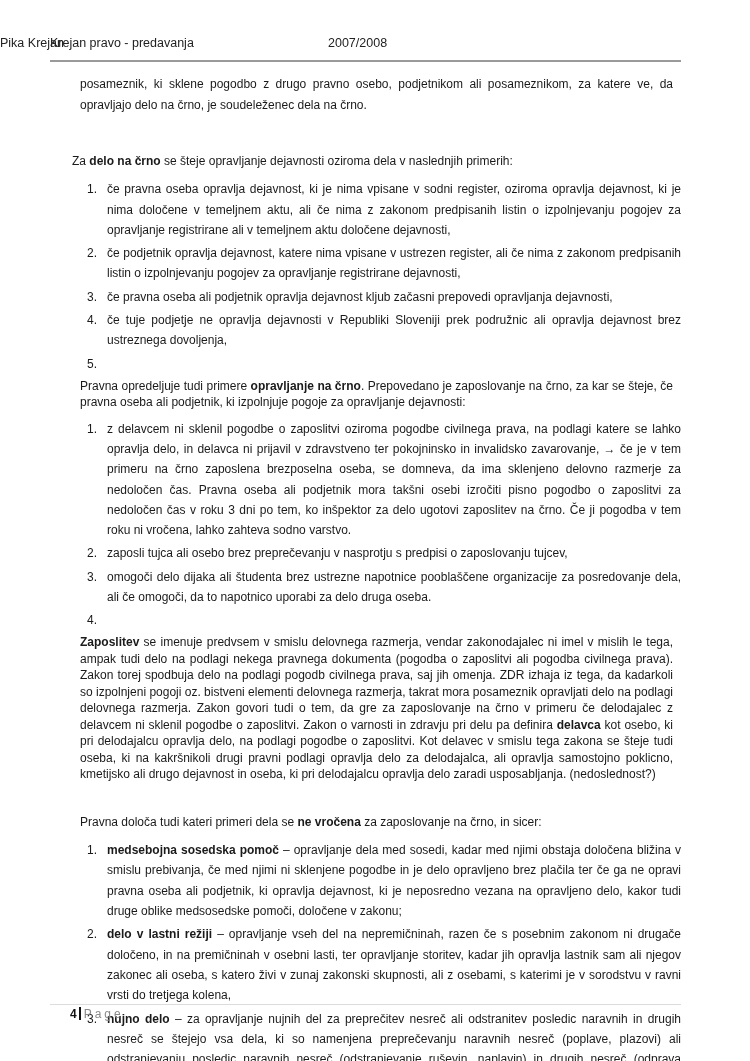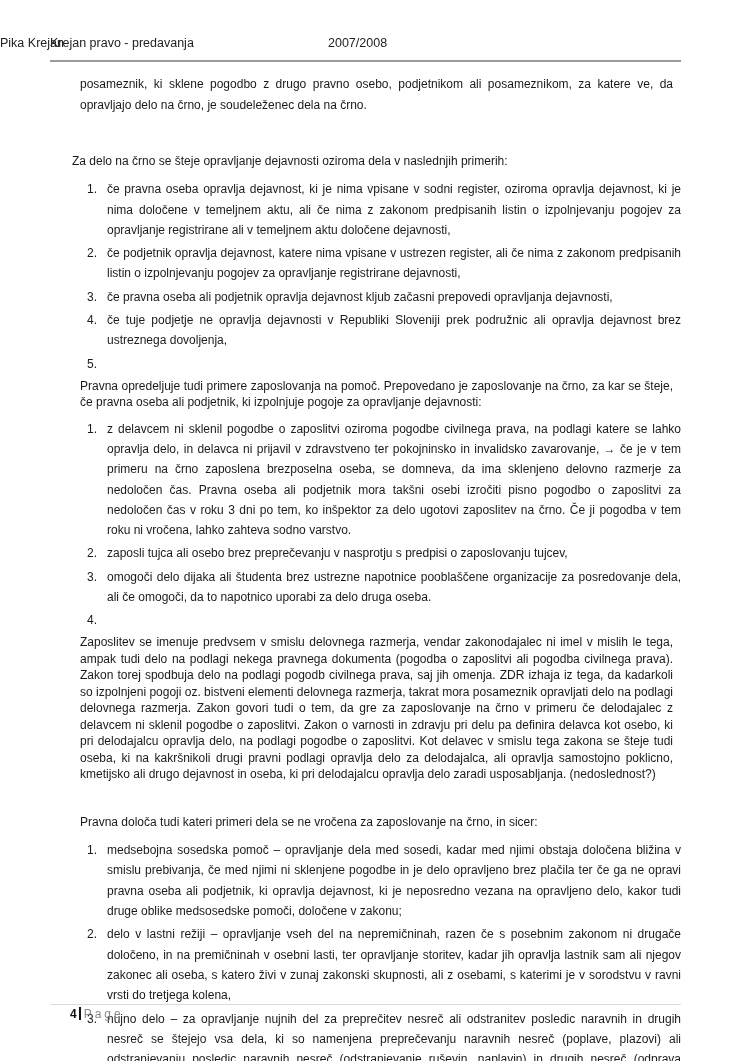--- a/index.html
+++ b/index.html
@@ -19,21 +19,21 @@
   }
   p { margin: 8px; }
   .p-intro { line-height: 21px; }
   .gap-lg { height: 19px; }
   .gap-md { height: 16px; }
   .gap-sm { height: 13px; }
   .tight { line-height: 16.5px; }
   ol { margin: 0; padding: 0; list-style: none; }
   ol li { position: relative; padding-left: 35px; margin-bottom: 3px; }
   ol li .num { position: absolute; left: 15px; top: 0; }
-  b { font-weight: normal; }
+  b { font-weight: bold; }
   .footer-line {
     position: absolute; left: 50px; top: 1004px; width: 631px; height: 1px; background: #dcdcdc;
   }
   .footer {
     position: absolute; left: 70px; top: 1007px; font-size: 12px; color: #111;
   }
   .footer .pnum { font-weight: bold; }
   .footer .bar { display: inline-block; width: 2px; height: 13px; background: #111; margin: 0 3px -2px 2px; }
   .footer .plabel { color: #8a8a8a; letter-spacing: 3px; }
 </style>
@@ -57,21 +57,21 @@
     <li><span class="num">1.</span><span>če pravna oseba opravlja dejavnost, ki je nima vpisane v sodni register, oziroma opravlja dejavnost, ki je nima določene v temeljnem aktu, ali če nima z zakonom predpisanih listin o izpolnjevanju pogojev za opravljanje registrirane ali v temeljnem aktu določene dejavnosti,</span></li>
     <li><span class="num">2.</span><span>če podjetnik opravlja dejavnost, katere nima vpisane v ustrezen register, ali če nima z zakonom predpisanih listin o izpolnjevanju pogojev za opravljanje registrirane dejavnosti,</span></li>
     <li><span class="num">3.</span><span>če pravna oseba ali podjetnik opravlja dejavnost kljub začasni prepovedi opravljanja dejavnosti,</span></li>
     <li><span class="num">4.</span><span>če tuje podjetje ne opravlja dejavnosti v Republiki Sloveniji prek podružnic ali opravlja dejavnost brez ustreznega dovoljenja,</span></li>
     <li><span class="num">5.</span></li>
   </ol>
 
   <div class="gap-md"></div>
 
   <p class="tight">
-    <span>Pravna opredeljuje tudi primere </span><b>zaposlovanja na pomoč</b><span>. Prepovedano je zaposlovanje na črno, za kar se šteje, če pravna oseba ali podjetnik, ki izpolnjuje pogoje za opravljanje dejavnosti:</span>
+    <span>Pravna opredeljuje tudi primere </span><b>opravljanje na črno</b><span>. Prepovedano je zaposlovanje na črno, za kar se šteje, če pravna oseba ali podjetnik, ki izpolnjuje pogoje za opravljanje dejavnosti:</span>
   </p>
   <ol>
     <li><span class="num">1.</span><span>z delavcem ni sklenil pogodbe o zaposlitvi oziroma pogodbe civilnega prava, na podlagi katere se lahko opravlja delo, in delavca ni prijavil v zdravstveno ter pokojninsko in invalidsko zavarovanje, → če je v tem primeru na črno zaposlena brezposelna oseba, se domneva, da ima sklenjeno delovno razmerje za nedoločen čas. Pravna oseba ali podjetnik mora takšni osebi izročiti pisno pogodbo o zaposlitvi za nedoločen čas v roku 3 dni po tem, ko inšpektor za delo ugotovi zaposlitev na črno. Če ji pogodba v tem roku ni vročena, lahko zahteva sodno varstvo.</span></li>
     <li><span class="num">2.</span><span>zaposli tujca ali osebo brez preprečevanju v nasprotju s predpisi o zaposlovanju tujcev,</span></li>
     <li><span class="num">3.</span><span>omogoči delo dijaka ali študenta brez ustrezne napotnice pooblaščene organizacije za posredovanje dela, ali če omogoči, da to napotnico uporabi za delo druga oseba.</span></li>
     <li><span class="num">4.</span></li>
   </ol>
 
   <div class="gap-md"></div>
 

